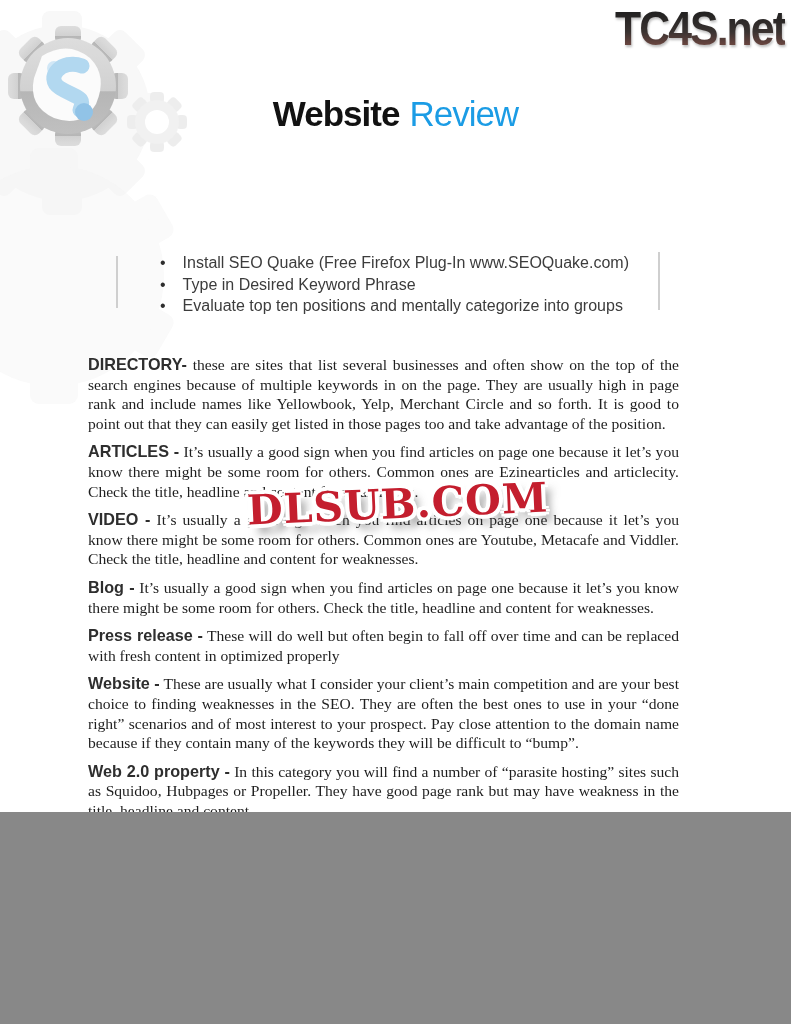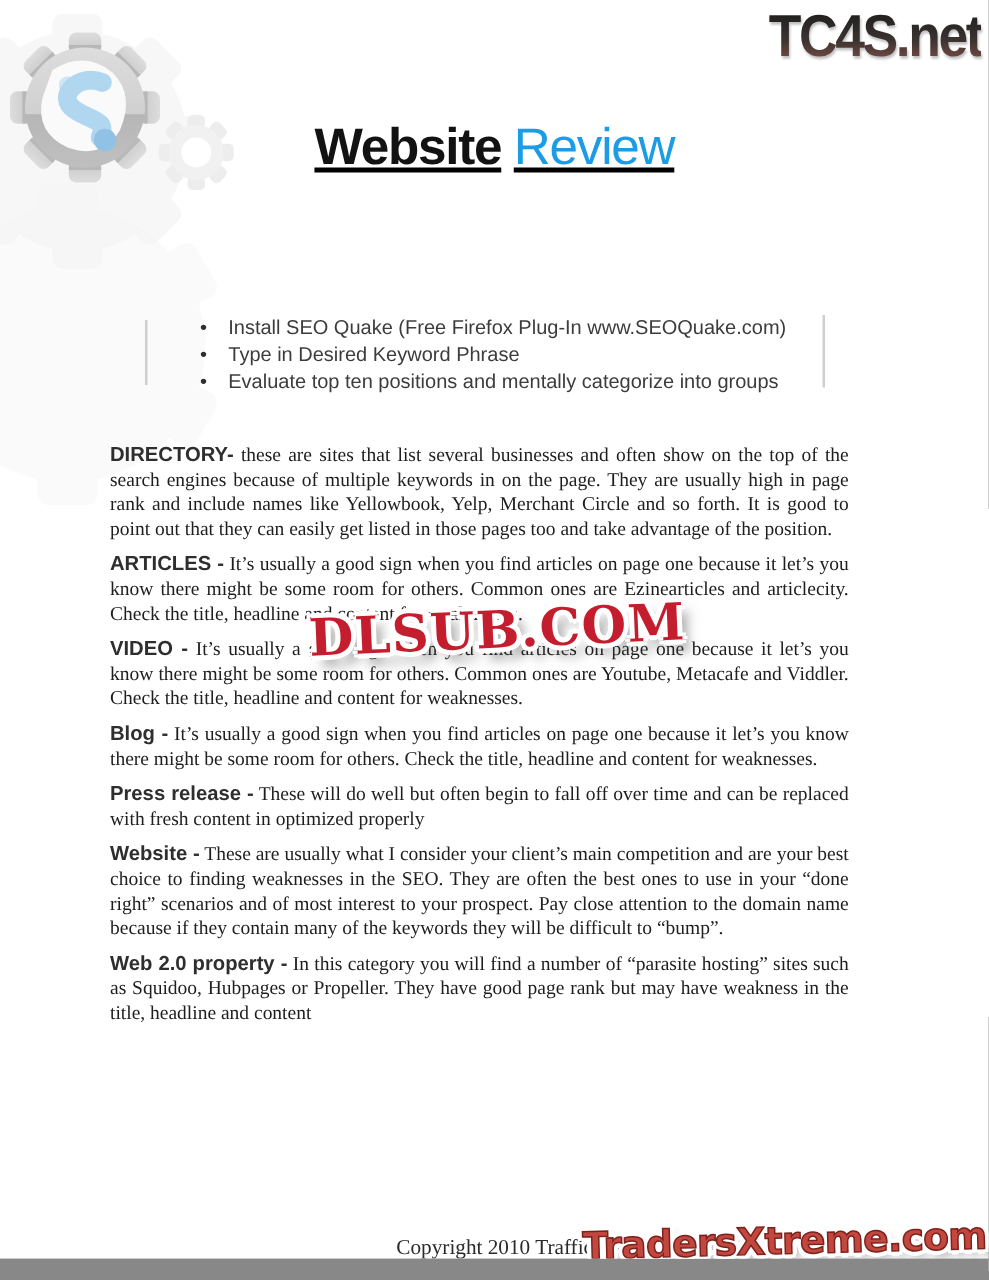--- a/index.html
+++ b/index.html
@@ -1,17 +1,17 @@
 <!DOCTYPE html>
 <html><head>
 <meta charset="utf-8">
 <style>
   html,body{margin:0;padding:0;background:#888;}
   #page{
-    position:relative; width:791px; height:1007px; margin:0 auto;
+    position:relative; width:791px; height:812px; margin:0 auto;
     background:#ffffff; overflow:hidden;
     font-family:"Liberation Serif", serif;
   }
 
   
   .gears{position:absolute; left:-8px; top:8px; width:290px; height:400px;}
 
   
   .brand{
     position:absolute; top:2px; right:6px;
@@ -20,21 +20,21 @@
     background:linear-gradient(to bottom, #1f1f1f 15%, #3a3331 55%, #8a524a 95%);
     -webkit-background-clip:text; background-clip:text; color:transparent;
     transform:scale(0.95,1.05); transform-origin:top right;
     filter:drop-shadow(1px 2px 1px rgba(0,0,0,0.25));
   }
 
   
   .title{
     position:absolute; top:95px; left:0; width:100%;
     text-align:center; font-family:"Liberation Sans", sans-serif;
-    font-size:41px; line-height:1.1; letter-spacing:-1px;text-decoration:underline;
+    font-size:35px; line-height:1.1; letter-spacing:-1px;
   }
   .title .t-black{font-weight:800; color:#121212;}
   .title .t-blue{font-weight:500; color:#1b9ce5; margin-left:10px;}
 
   .subtitle{
     position:absolute; top:162px; left:0; width:100%;
     text-align:center; font-family:"Liberation Sans", sans-serif;
     font-size:25px; line-height:34px; font-weight:400; color:#4f4f4f;
   }
 

